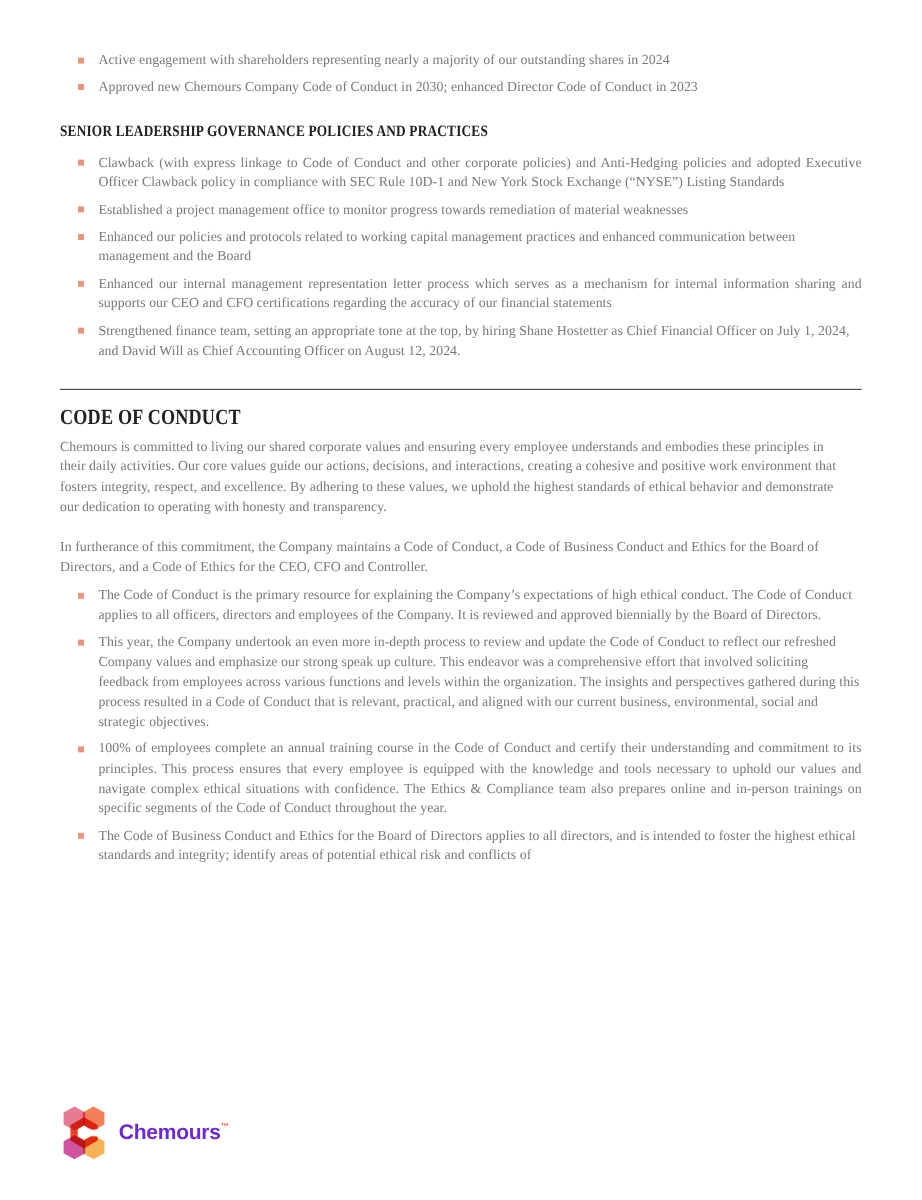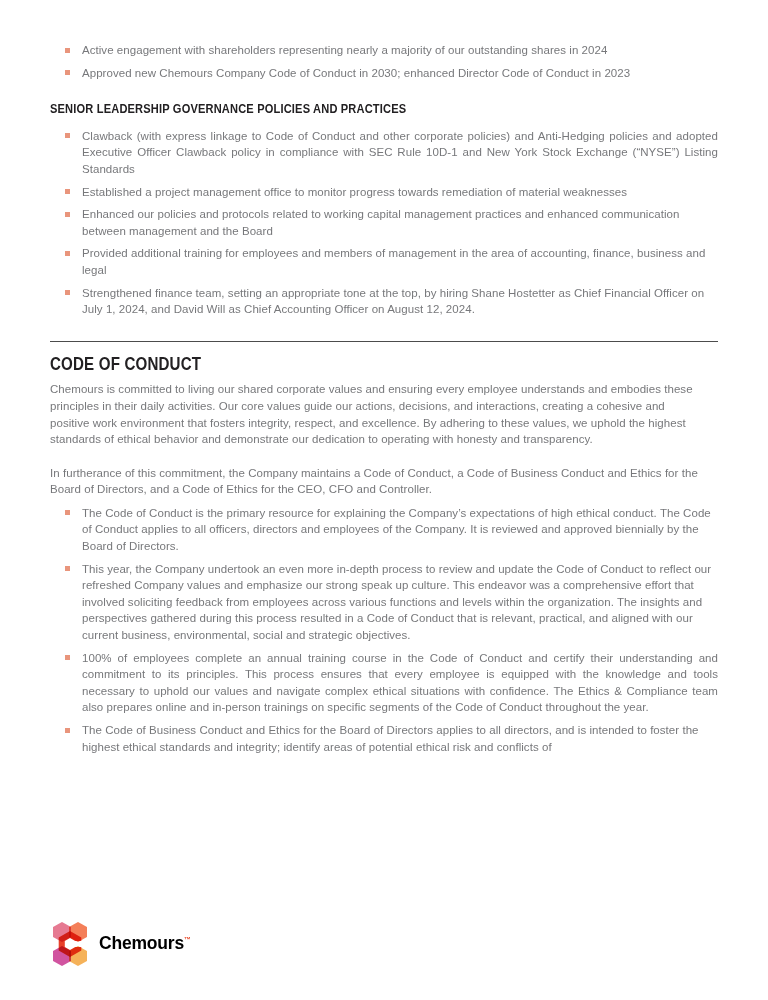--- a/index.html
+++ b/index.html
@@ -3,21 +3,21 @@
 <meta charset="utf-8">
 <style>
   html,body { margin:0; padding:0; background:#ffffff; }
   body {
     width:768px; height:1000px; position:relative; overflow:hidden;
     font-family:"Liberation Sans", sans-serif;
     color:#77787b;
   }
   .page { box-sizing:border-box; width:768px; padding:42px 50px 0 50px; }
 
-  .doc { font-size:11.5px; line-height:16.6px; letter-spacing:0.05px; }
+  .doc { font-size:11.5px; line-height:16.6px; letter-spacing:0.05px;font-family:Liberation Serif, serif; }
 
   ul.blist { list-style:none; margin:0; padding:0; }
   ul.blist > li { position:relative; padding-left:32px; margin:0 0 6px 0; }
   .sq {
     position:absolute; left:15px; top:5.5px;
     width:5px; height:5px; background:#e9957c; display:block;
   }
   .justify { text-align:justify; }
 
   .small-heading {
@@ -39,21 +39,21 @@
   p.para { margin:0 16px 7px 0; }
   .para-gap { height:10px; }
   .s2-bullets { margin-top:10px; }
 
   .logo {
     position:absolute; left:50px; top:921px;
     display:flex; align-items:center; gap:9px;
   }
   .logo-mark { width:40px; height:46px; }
   .wordmark {
-    font-size:17.5px; font-weight:700; color:#000000;
+    font-size:17.5px; font-weight:700; color:#6d28d9;
     letter-spacing:-0.2px; line-height:1;margin-top:12px;
   }
   .tm { font-size:7px; vertical-align:top; position:relative; top:1px; color:#e94b2c; font-weight:700; }
 </style>
 </head>
 <body>
 
 <div class="page doc">
 
   <ul class="blist intro">
@@ -75,23 +75,23 @@
       <span>Clawback (with express linkage to Code of Conduct and other corporate policies) and Anti-Hedging policies and adopted Executive Officer Clawback policy in compliance with SEC Rule 10D-1 and New York Stock Exchange (“NYSE”) Listing Standards</span>
     </li>
     <li>
       <span class="sq"></span>
       <span>Established a project management office to monitor progress towards remediation of material weaknesses</span>
     </li>
     <li>
       <span class="sq"></span>
       <span>Enhanced our policies and protocols related to working capital management practices and enhanced communication between management and the Board</span>
     </li>
-    <li>
+    <li class="justify">
       <span class="sq"></span>
-      <span>Provided additional training for employees and members of management in the area of accounting, finance, business and legal</span>
+      <span>Enhanced our internal management representation letter process which serves as a mechanism for internal information sharing and supports our CEO and CFO certifications regarding the accuracy of our financial statements</span>
     </li>
     <li>
       <span class="sq"></span>
       <span>Strengthened finance team, setting an appropriate tone at the top, by hiring Shane Hostetter as Chief Financial Officer on July 1, 2024, and David Will as Chief Accounting Officer on August 12, 2024.</span>
     </li>
   </ul>
 
   <hr class="divider">
 
   <div class="big-heading">CODE OF CONDUCT</div>

